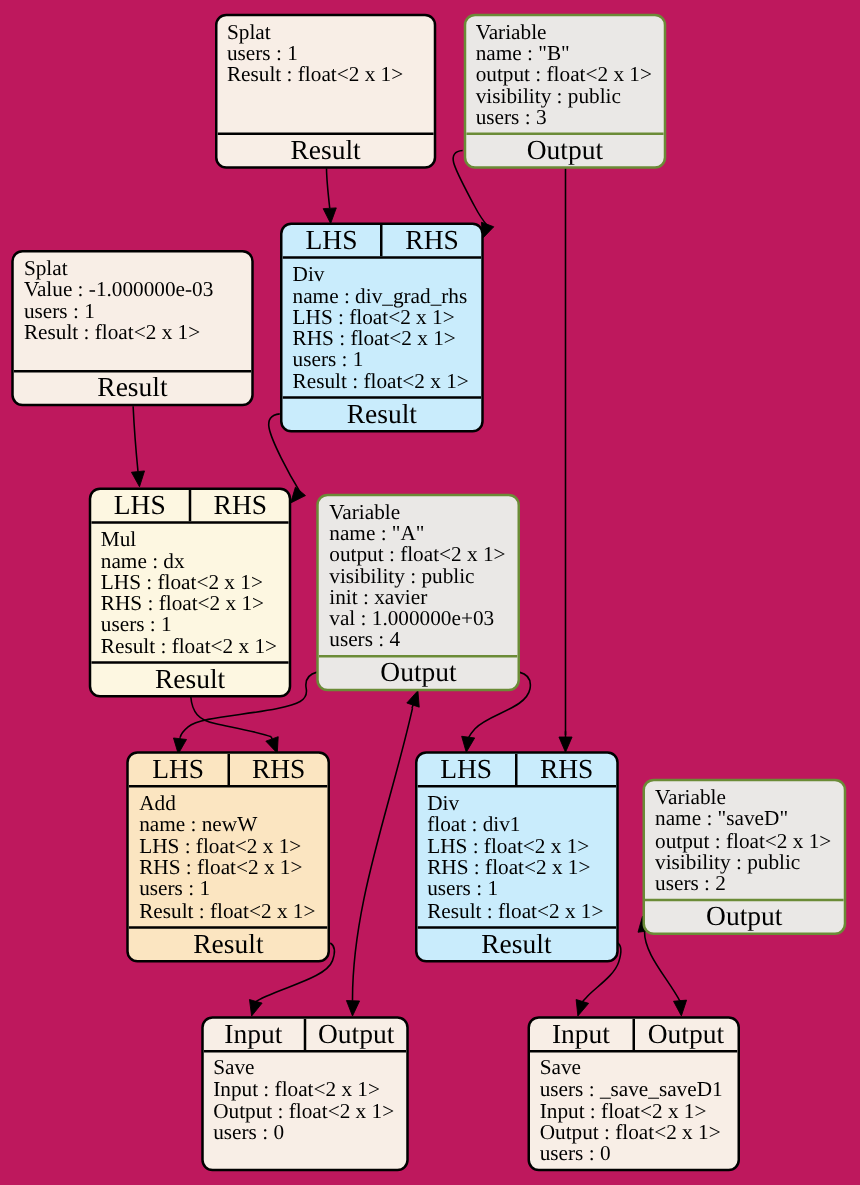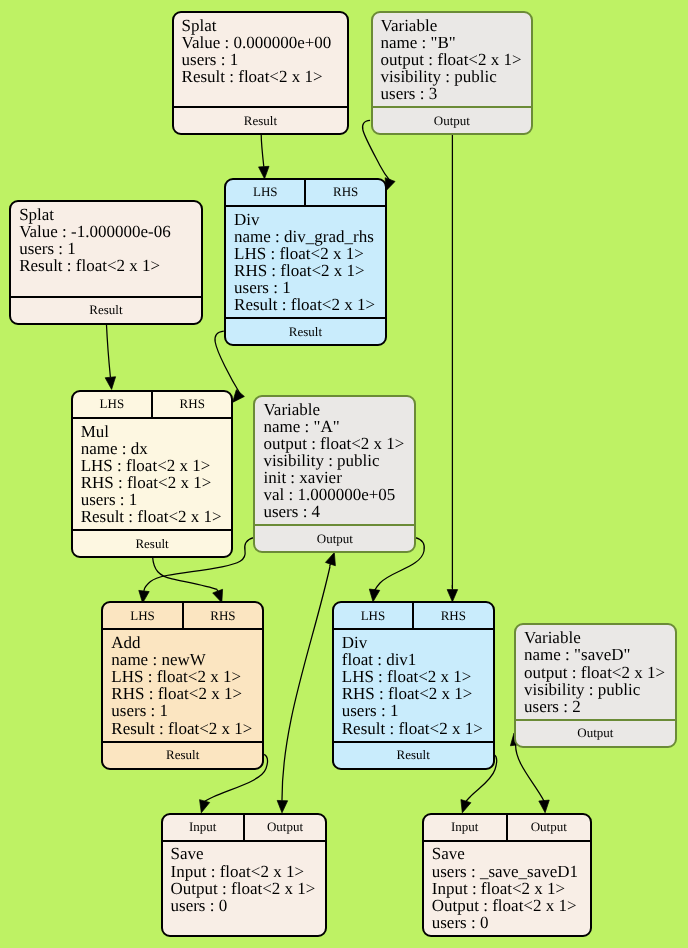--- a/index.html
+++ b/index.html
@@ -1,24 +1,24 @@
 <!DOCTYPE html>
 <html><head>
 <meta charset="utf-8">
 <title>Graph</title>
 <style>
   html,body{margin:0;padding:0;background:#ffffff;}
   body{width:688px;height:948px;overflow:hidden;
        font-family:"Liberation Serif",serif;
        -webkit-font-smoothing:antialiased;text-rendering:geometricPrecision;}
-  #stage{position:relative;width:688px;height:948px;background:#bef264;}
+  #stage{position:relative;width:688px;height:948px;background:#be185d;}
   .node{position:absolute;box-sizing:border-box;border-style:solid;border-width:2.1px;
         border-radius:9px;overflow:hidden;display:flex;flex-direction:column;color:#000;}
   .portrow{display:flex;box-sizing:border-box;flex:0 0 auto;height:27px;}
-  .port{flex:1 1 0;text-align:center;box-sizing:border-box;font-size:13px;line-height:1;
+  .port{flex:1 1 0;text-align:center;box-sizing:border-box;font-size:22px;line-height:1;
         display:flex;align-items:center;justify-content:center;padding-bottom:1px;}
   .port + .port{border-left-style:solid;border-left-width:2.1px;}
   .portrow.top{border-bottom-style:solid;border-bottom-width:2.1px;}
   .portrow.bot{border-top-style:solid;border-top-width:2.1px;}
   .bodysec{box-sizing:border-box;padding:3.85px 0 3.85px 8.0px;flex:1 1 auto;}
   .row{white-space:pre;font-size:17px;line-height:17.105px;letter-spacing:0px;}
   svg.edges{position:absolute;left:0;top:0;width:688px;height:948px;pointer-events:none;}
 </style>
 </head>
 <body>
@@ -86,21 +86,20 @@
         <path d="M515.6,745.0 C515.4,763.7 534.3,782.5 544.1,801.2" fill="none" stroke="#000000" stroke-width="1.25"></path>
         <line x1="515.6" y1="745" x2="515.6123973851104" y2="745.0929803883281" stroke="#000000" stroke-width="1.25"></line>
         <polygon points="514,733 520.8163438636942,744.3991208578502 510.4084509065266,745.786839918806" fill="#000000" stroke="#000000" stroke-width="0.7"></polygon>
         <line x1="544.1" y1="801.2" x2="544.0431186803489" y2="800.5458648240127" stroke="#000000" stroke-width="1.25"></line>
         <polygon points="545.1,812.7 538.8128555923216,801.0006703099282 549.2733817683762,800.0910593380972" fill="#000000" stroke="#000000" stroke-width="0.7"></polygon>
       </g>
     </svg>
 <div class="node" style="left: 171.55px; top: 10.87px; width: 177.89px; height: 124.42px; background: rgb(248, 238, 230); border-color: rgb(0, 0, 0);">
       <div class="bodysec">
         <div class="row">Splat</div>
-        <div class="row">Value : 0.000000e+00</div>
         <div class="row">users : 1</div>
         <div class="row">Result : float&lt;2 x 1&gt;</div>
       </div>
       <div class="portrow bot" style="border-top-color: rgb(0, 0, 0);">
         <div class="port" style="border-left-color: rgb(0, 0, 0);">Result</div>
       </div>
     </div>
     <div class="node" style="left: 370.55px; top: 10.87px; width: 162.78px; height: 124.42px; background: rgb(234, 232, 230); border-color: rgb(107, 139, 55);">
       <div class="bodysec">
         <div class="row">Variable</div>
@@ -109,21 +108,21 @@
         <div class="row">visibility : public</div>
         <div class="row">users : 3</div>
       </div>
       <div class="portrow bot" style="border-top-color: rgb(107, 139, 55);">
         <div class="port" style="border-left-color: rgb(107, 139, 55);">Output</div>
       </div>
     </div>
     <div class="node" style="left: 9.15px; top: 200.25px; width: 193.61px; height: 124.42px; background: rgb(248, 238, 230); border-color: rgb(0, 0, 0);">
       <div class="bodysec">
         <div class="row">Splat</div>
-        <div class="row">Value : -1.000000e-06</div>
+        <div class="row">Value : -1.000000e-03</div>
         <div class="row">users : 1</div>
         <div class="row">Result : float&lt;2 x 1&gt;</div>
       </div>
       <div class="portrow bot" style="border-top-color: rgb(0, 0, 0);">
         <div class="port" style="border-left-color: rgb(0, 0, 0);">Result</div>
       </div>
     </div>
     <div class="node" style="left: 224.05px; top: 177.75px; width: 162.78px; height: 168.53px; background: rgb(201, 236, 252); border-color: rgb(0, 0, 0);">
       <div class="portrow top" style="border-bottom-color: rgb(0, 0, 0);">
         <div class="port" style="border-left-color: rgb(0, 0, 0);">LHS</div>
@@ -158,21 +157,21 @@
         <div class="port" style="border-left-color: rgb(0, 0, 0);">Result</div>
       </div>
     </div>
     <div class="node" style="left: 253.45px; top: 394.85px; width: 162.78px; height: 158.63px; background: rgb(234, 232, 230); border-color: rgb(107, 139, 55);">
       <div class="bodysec">
         <div class="row">Variable</div>
         <div class="row">name : "A"</div>
         <div class="row">output : float&lt;2 x 1&gt;</div>
         <div class="row">visibility : public</div>
         <div class="row">init : xavier</div>
-        <div class="row">val : 1.000000e+05</div>
+        <div class="row">val : 1.000000e+03</div>
         <div class="row">users : 4</div>
       </div>
       <div class="portrow bot" style="border-top-color: rgb(107, 139, 55);">
         <div class="port" style="border-left-color: rgb(107, 139, 55);">Output</div>
       </div>
     </div>
     <div class="node" style="left: 101.35px; top: 601.15px; width: 162.78px; height: 168.53px; background: rgb(251, 229, 193); border-color: rgb(0, 0, 0);">
       <div class="portrow top" style="border-bottom-color: rgb(0, 0, 0);">
         <div class="port" style="border-left-color: rgb(0, 0, 0);">LHS</div>
         <div class="port" style="border-left-color: rgb(0, 0, 0);">RHS</div>

